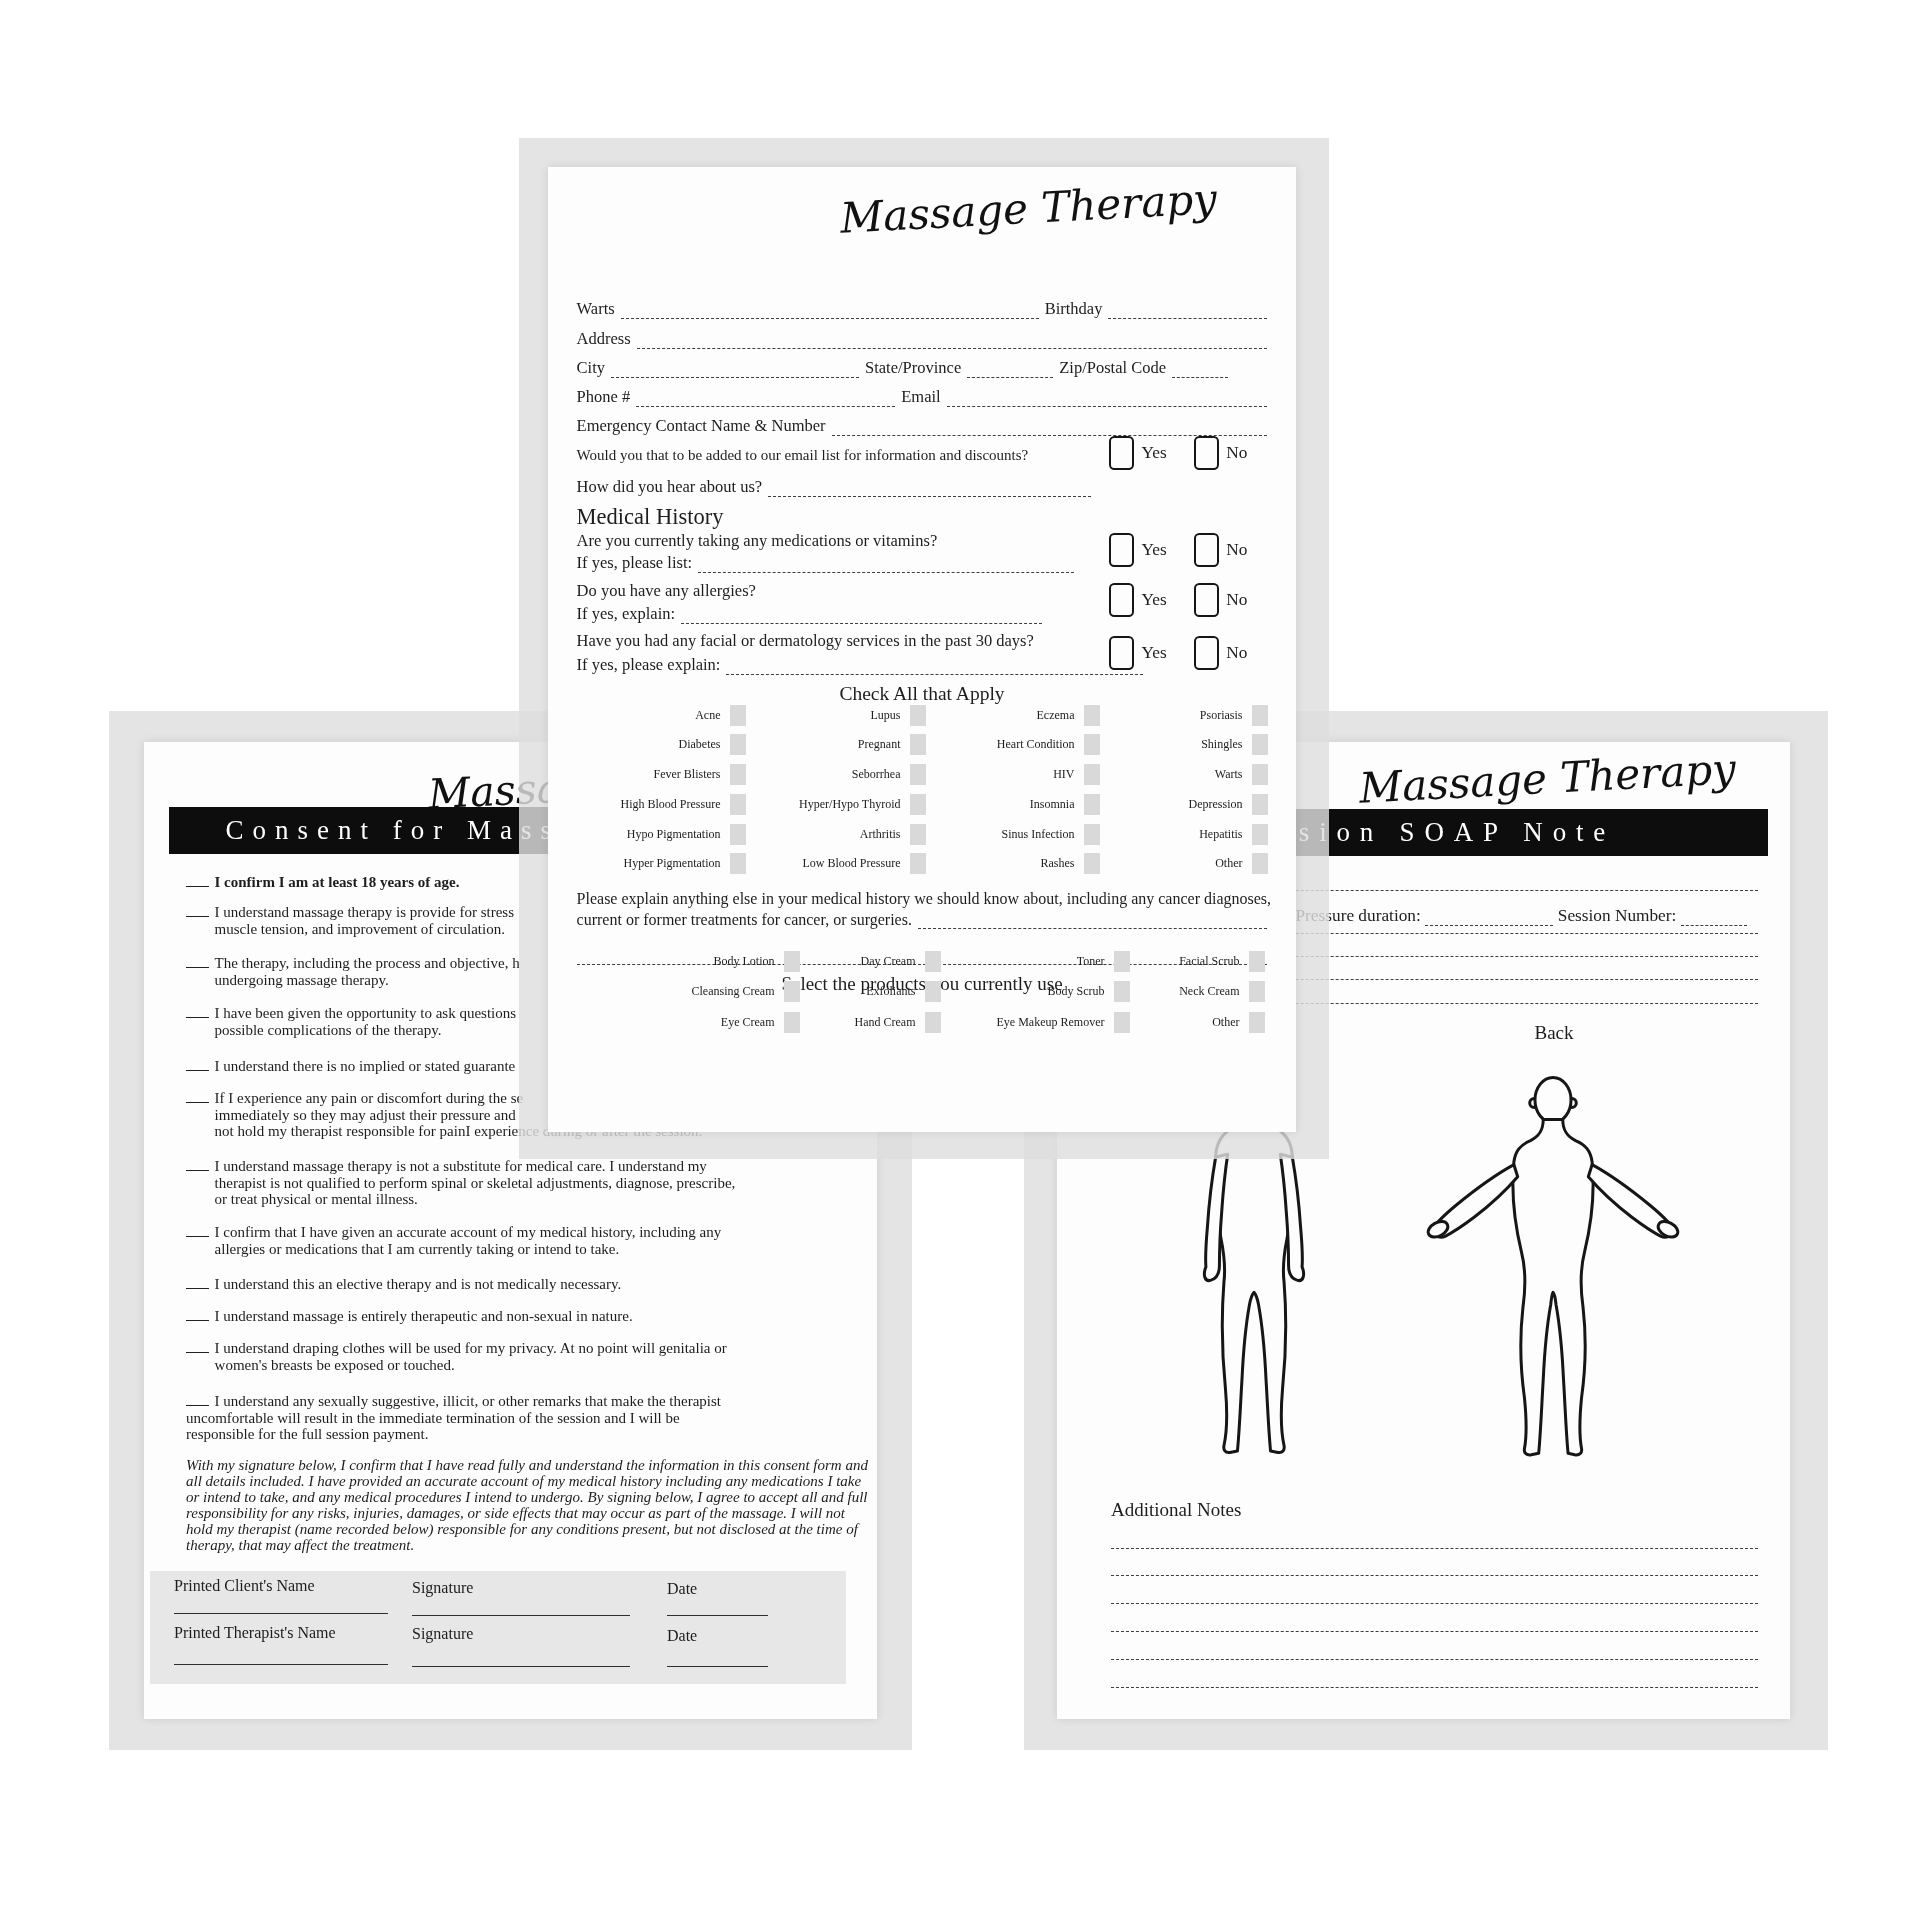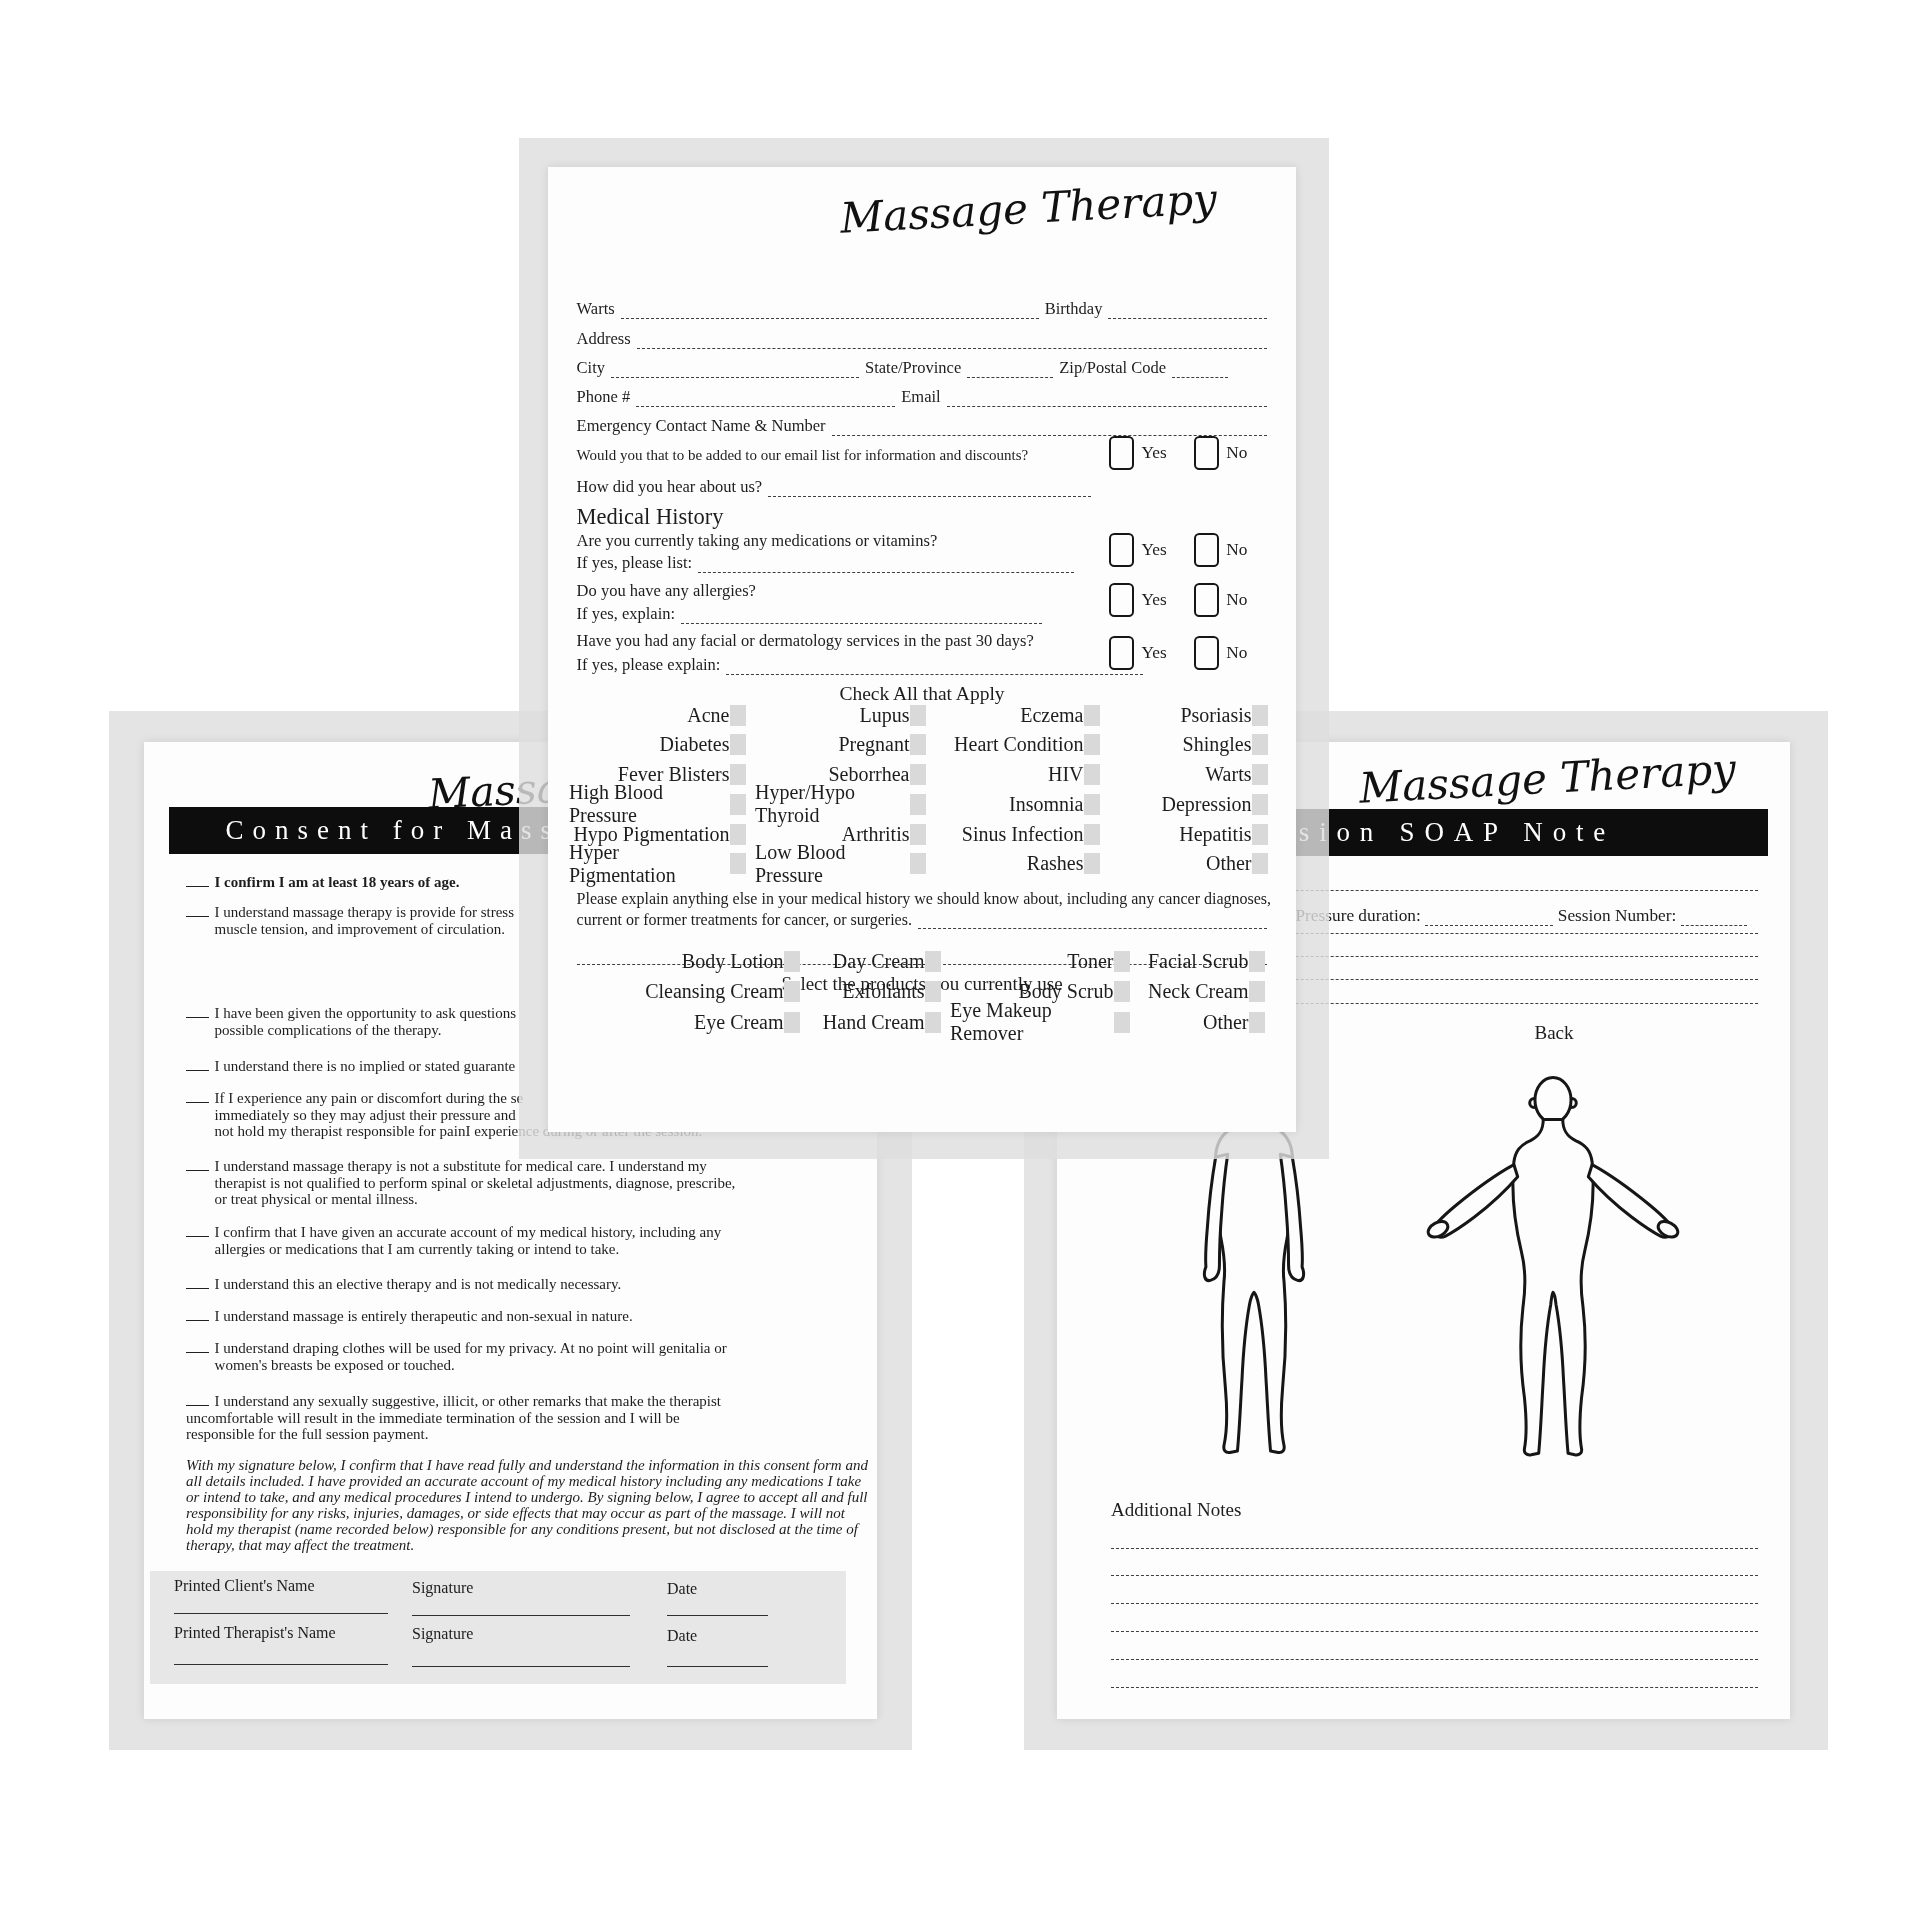--- a/index.html
+++ b/index.html
@@ -31,22 +31,22 @@
   .cb{width:21px;height:30px;border:2.3px solid #161616;border-radius:5.3px;background:#fdfdfd;}
   .gap2{margin-left:19.5px;}
 
   .heading{position:absolute;font-size:22.5px;left:28.6px;}
   .center-h{position:absolute;left:0;right:0;text-align:center;font-size:19px;}
 
   .cgrid{position:absolute;left:21px;right:21px;top:538px;display:grid;
          grid-template-columns:177px 171px 165px 159px;column-gap:9px;row-gap:9.8px;}
   .pgrid{position:absolute;left:45px;top:784px;display:grid;
          grid-template-columns:207px 132px 180px 126px;column-gap:9px;row-gap:10.5px;}
-  .ccell{display:flex;justify-content:flex-end;align-items:center;gap:0;
-         font-size:20px;height:20px;}
+  .ccell{display:flex;justify-content:flex-end;align-items:center;gap:9px;
+         font-size:12px;height:20px;}
   .sq{width:16.5px;height:21px;background:#d9d9d9;flex:0 0 auto;}
 
   .stmt{position:absolute;left:42px;right:19.5px;font-size:15px;line-height:16.5px;}
   .cline{white-space:nowrap;}
   .cont{padding-left:28.6px;}
   .flush{padding-left:0;}
   .chk{display:inline-block;width:22.5px;border-bottom:1.5px solid #222;height:10.5px;margin-right:6px;}
   .s1{top:132px;font-weight:bold;} .s2{top:162px;} .s3{top:213px;} .s4{top:263px;} .s5{top:316px;}
   .s6{top:348px;} .s7{top:416px;} .s8{top:482px;} .s9{top:534px;} .s10{top:566px;}
   .s11{top:598px;} .s12{top:651px;}
@@ -75,20 +75,24 @@
   <div class="page p-consent">
     <div class="script" style="right:81px;top:19px;font-size:41px;">Massage Therapy</div>
     <div class="bar" style="left:25px;top:65px;width:680px;height:47px;line-height:47px;font-size:27px;letter-spacing:9px;">Consent for Massage Therapy</div>
 
     <div class="stmt s1">
       <div class="cline"><span class="chk"></span><span>I confirm I am at least 18 years of age.</span></div>
     </div>
     <div class="stmt s2">
       <div class="cline"><span class="chk"></span><span>I understand massage therapy is provide for stress</span></div>
       <div class="cline cont">muscle tension, and improvement of circulation.</div>
+    </div>
+    <div class="stmt s3">
+      <div class="cline"><span class="chk"></span><span>The therapy, including the process and objective, h</span></div>
+      <div class="cline cont">undergoing massage therapy.</div>
     </div>
     <div class="stmt s4">
       <div class="cline"><span class="chk"></span><span>I have been given the opportunity to ask questions</span></div>
       <div class="cline cont">possible complications of the therapy.</div>
     </div>
     <div class="stmt s5">
       <div class="cline"><span class="chk"></span><span>I understand there is no implied or stated guarante</span></div>
     </div>
     <div class="stmt s6">
       <div class="cline"><span class="chk"></span><span>If I experience any pain or discomfort during the se</span></div>

